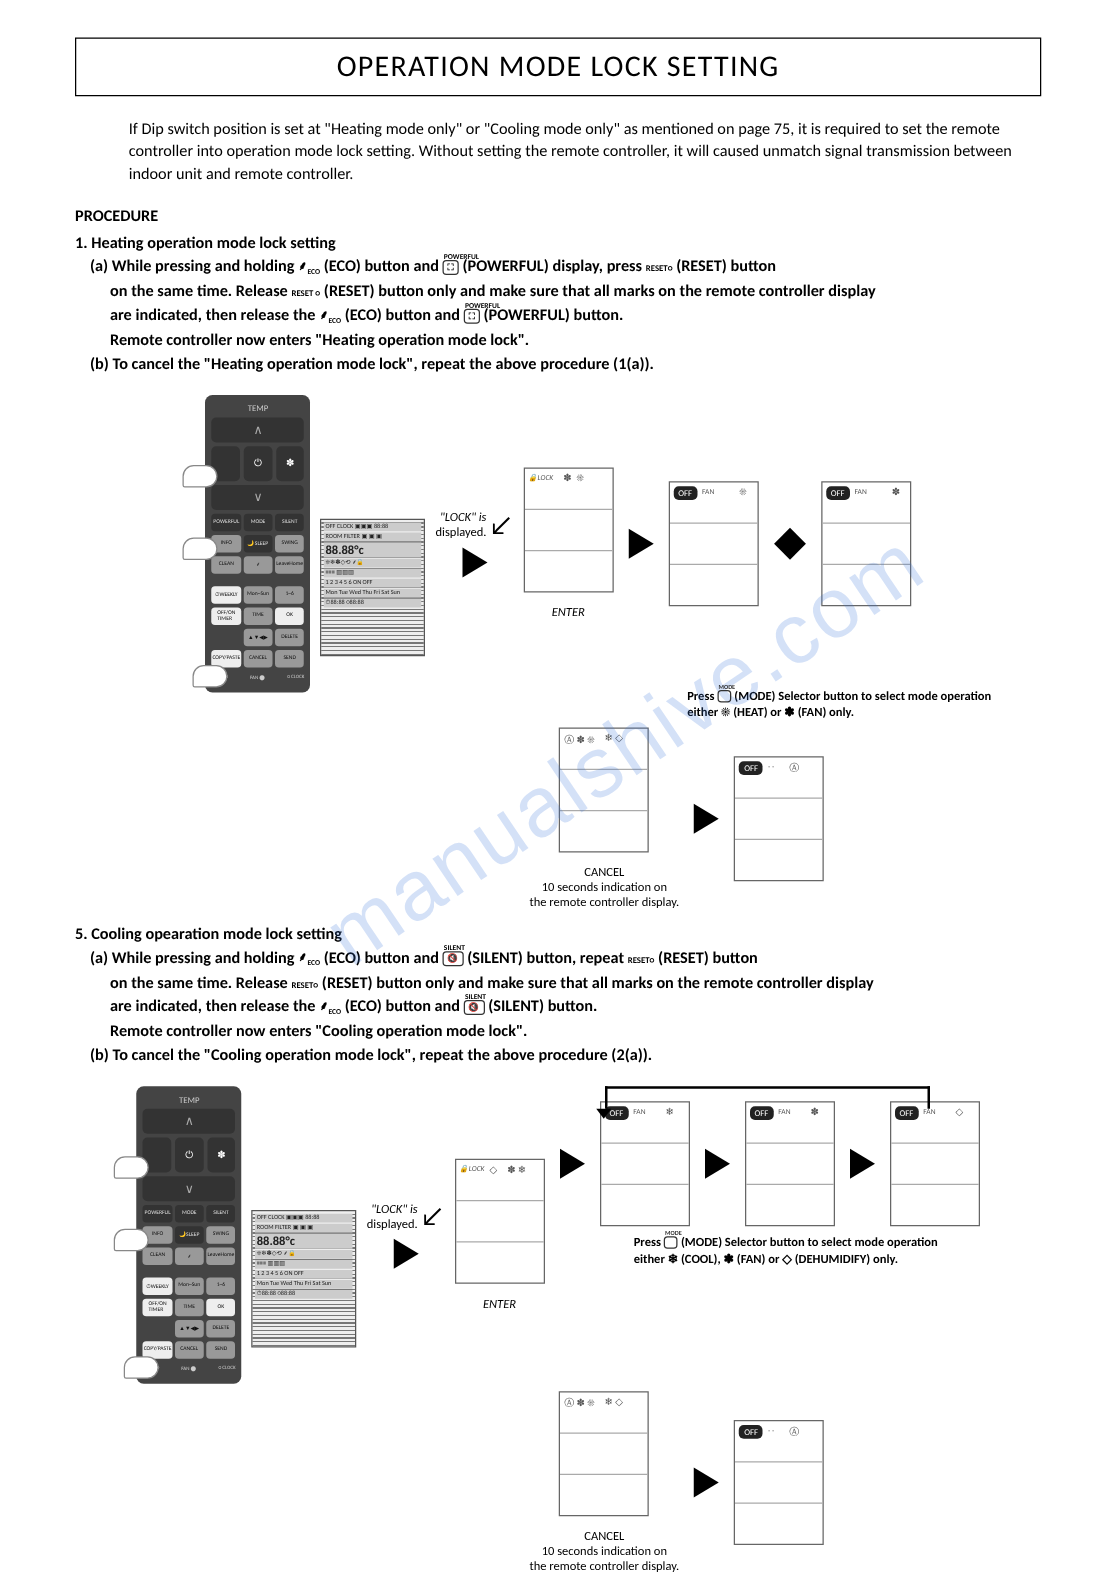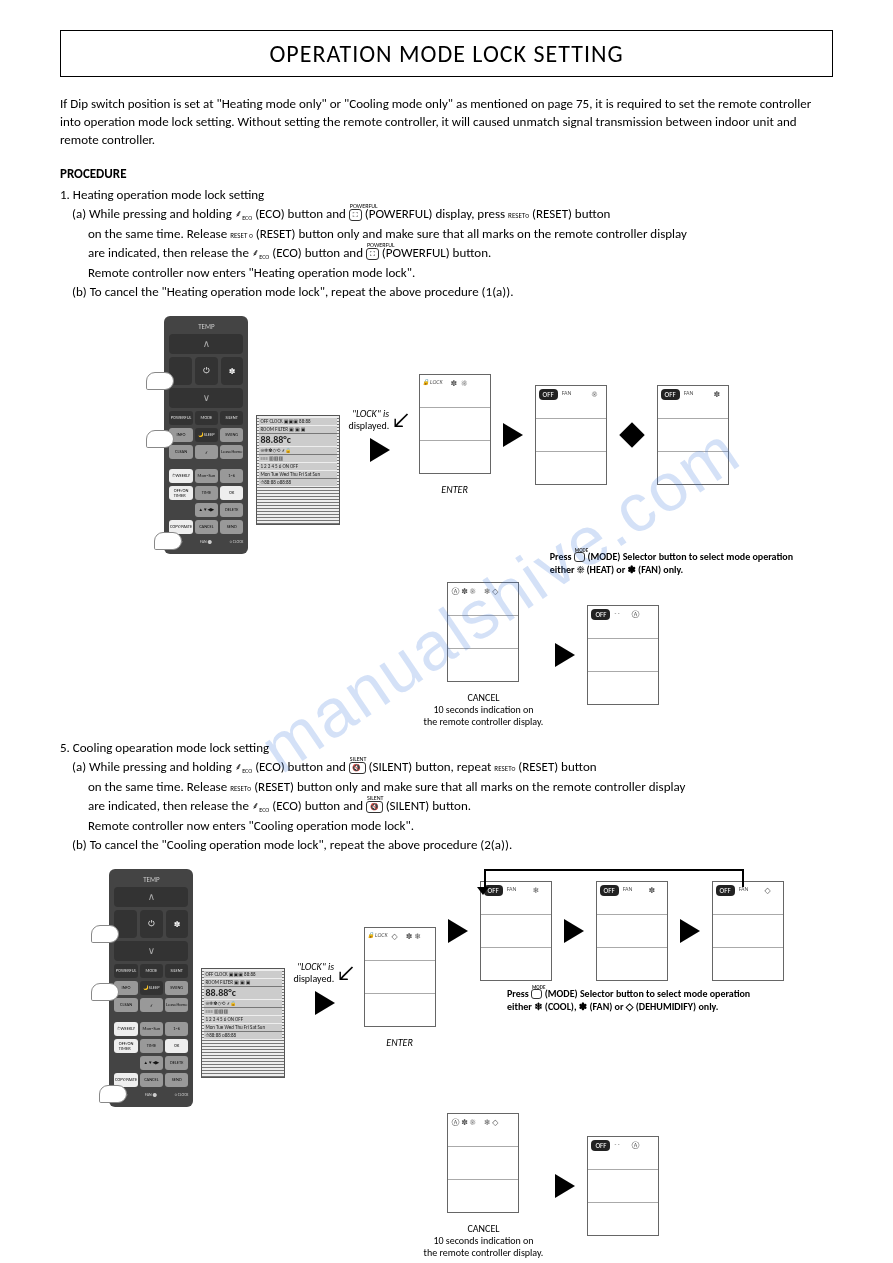--- a/index.html
+++ b/index.html
@@ -15,23 +15,23 @@
   }
   .title-box {
     border: 1.5px solid #000;
     text-align: center;
     padding: 8px;
     font-size: 24px;
     font-weight: 400;
     letter-spacing: 1px;
     margin-bottom: 18px;
   }
-  .intro { margin-bottom: 16px; line-height: 1.4; }
+  .intro { margin-bottom: 16px; line-height: 1.4; margin-left: 43px; }
   .proc-head { font-weight: bold; margin-bottom: 4px; }
-  .section-text { line-height: 1.5; }
+  .section-text { line-height: 1.5; font-weight: bold; }
   .indent1 { padding-left: 12px; }
   .indent2 { padding-left: 28px; }
   .diagram {
     display: flex;
     flex-direction: column;
     align-items: center;
     margin: 14px 0 10px;
   }
   .row { display: flex; align-items: center; gap: 8px; }
   .remote {

